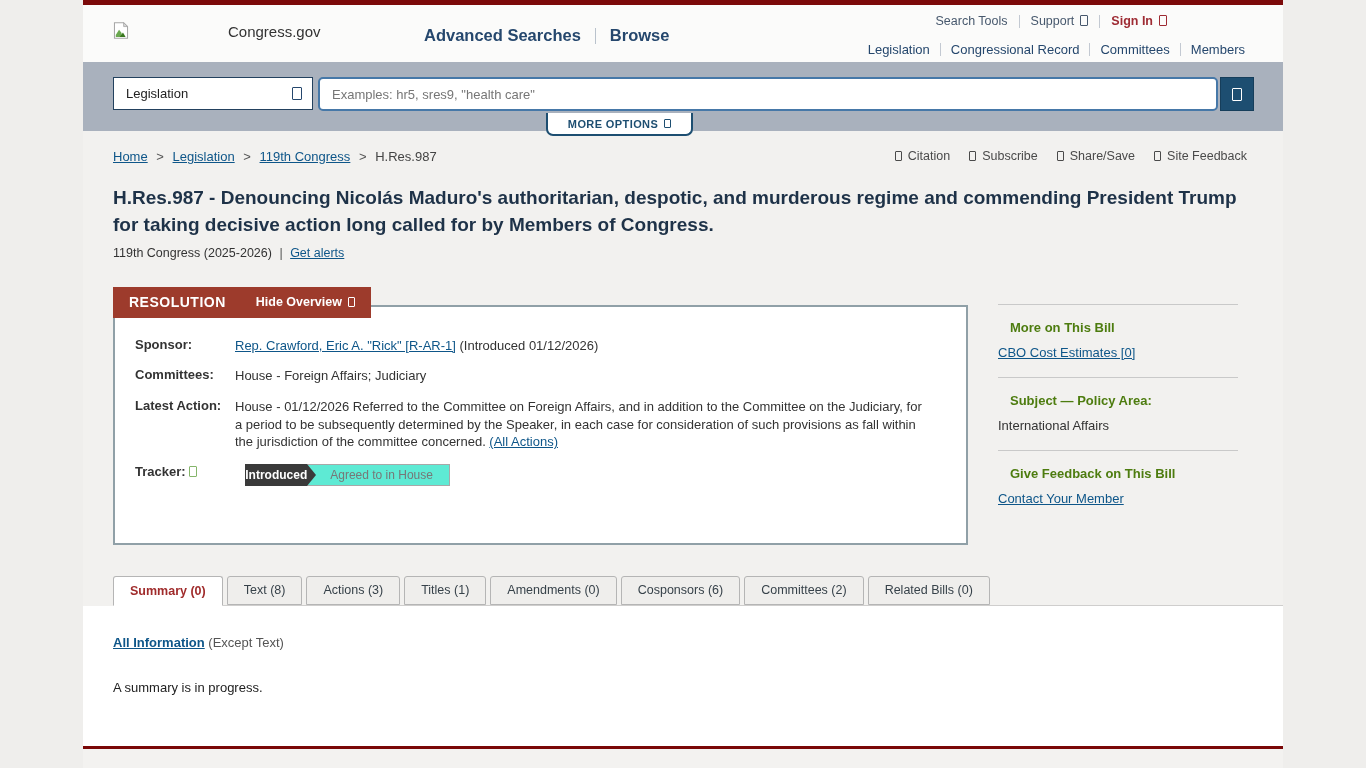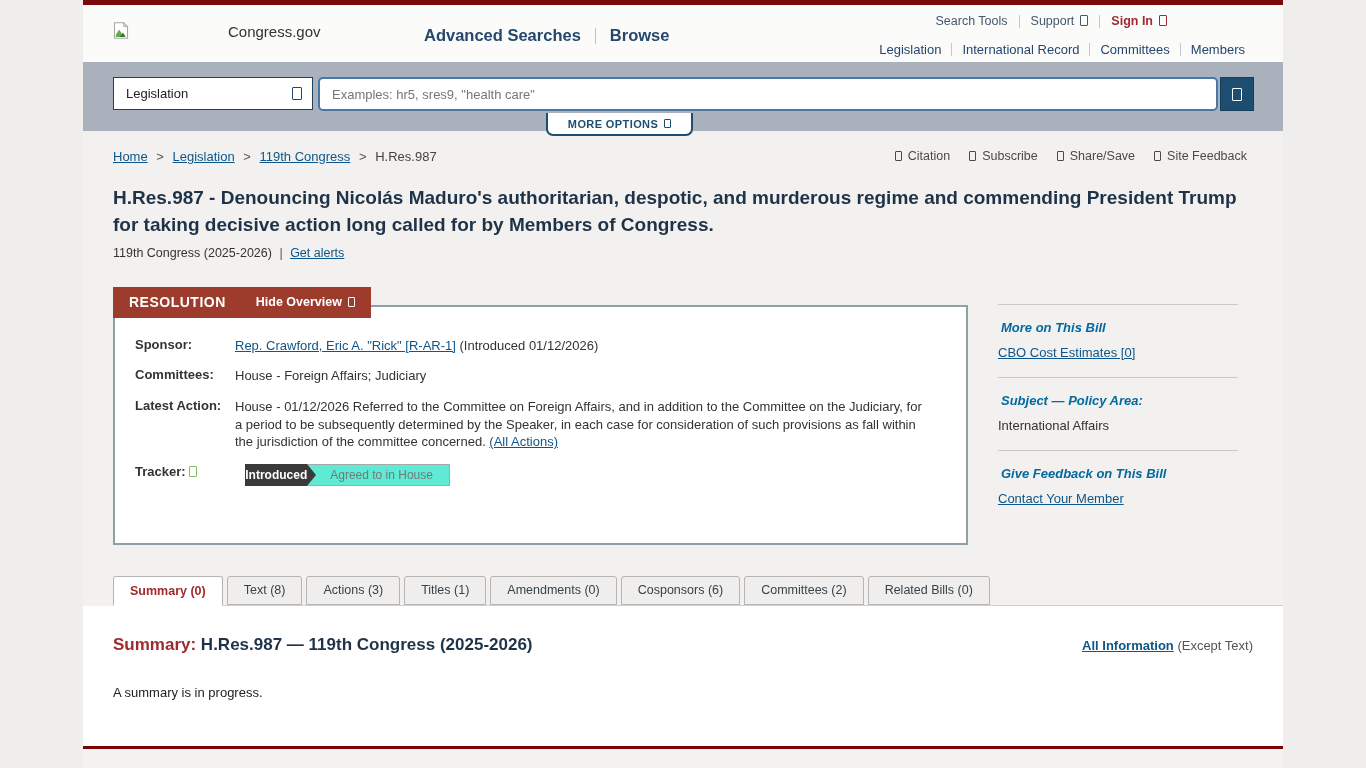--- a/index.html
+++ b/index.html
@@ -94,21 +94,21 @@
   .step.current { position:relative; background:#3a3a3a; color:#fff; font-weight:bold;
     padding:0 0; z-index:2; }
   .step.current::after { content:""; position:absolute; right:-9px; top:0;
     border-top:11px solid transparent; border-bottom:11px solid transparent;
     border-left:9px solid #3a3a3a; }
   .step.pending { background:#5eead4; border:1px solid #a8a8a8; color:#777; padding:0 16px 0 22px; }
 
   
   .sidebar { width:240px; margin-left:30px; margin-top:17px; font-size:13px; }
   .sb-hr { border-top:1px solid #c9c9c9; margin:0; }
-  .sb-head { font-weight:bold; color:#0369a1; margin:15px 3px 10px;font-style:italic; }
+  .sb-head { font-weight:bold; color:#4d7c0f; margin:15px 12px 10px; }
   .sidebar a { color:#0e5689; text-decoration:underline; cursor:pointer; }
   .sb-block { margin-bottom:17px; }
   .sb-value { color:#333; }
 
   
   .tabs { margin:31px 0 0 30px; display:flex; border-bottom:1px solid #cfcecd; height:30px; }
   .tab { height:29px; margin-right:4px; padding:0 16px; display:inline-flex; align-items:center;
     background:#efeeec; border:1px solid #b5b5b5; border-radius:3px 3px 0 0;
     font-size:12.5px; color:#37424a; text-decoration:none; cursor:pointer; white-space:nowrap; }
   .tab.active { background:#fff; border-bottom:1px solid #fff; height:30px; margin-bottom:-1px;
@@ -154,21 +154,21 @@
       <a>Search Tools</a>
       <span class="vbar"></span>
       <a><span>Support</span><span class="tofu after"></span></a>
       <span class="vbar"></span>
       <a class="signin"><span>Sign In</span><span class="tofu after"></span></a>
     </nav>
 
     <nav class="nav-secondary">
       <a>Legislation</a>
       <span class="vbar"></span>
-      <a>International Record</a>
+      <a>Congressional Record</a>
       <span class="vbar"></span>
       <a>Committees</a>
       <span class="vbar"></span>
       <a>Members</a>
     </nav>
   </header>
 
   <div class="search-band">
     <div class="scope-select">
       <span>Legislation</span>
@@ -269,21 +269,20 @@
       <a class="tab">Titles (1)</a>
       <a class="tab">Amendments (0)</a>
       <a class="tab">Cosponsors (6)</a>
       <a class="tab">Committees (2)</a>
       <a class="tab">Related Bills (0)</a>
     </div>
   </div>
 
   <main class="content">
     <div class="content-head">
-      <h2><span class="red">Summary:</span><span> H.Res.987 — 119th Congress (2025-2026)</span></h2>
       <div class="all-info">
         <a>All Information</a><span> (Except Text)</span>
       </div>
     </div>
     <p class="body-text">A summary is in progress.</p>
   </main>
 
   <footer>
     
     

